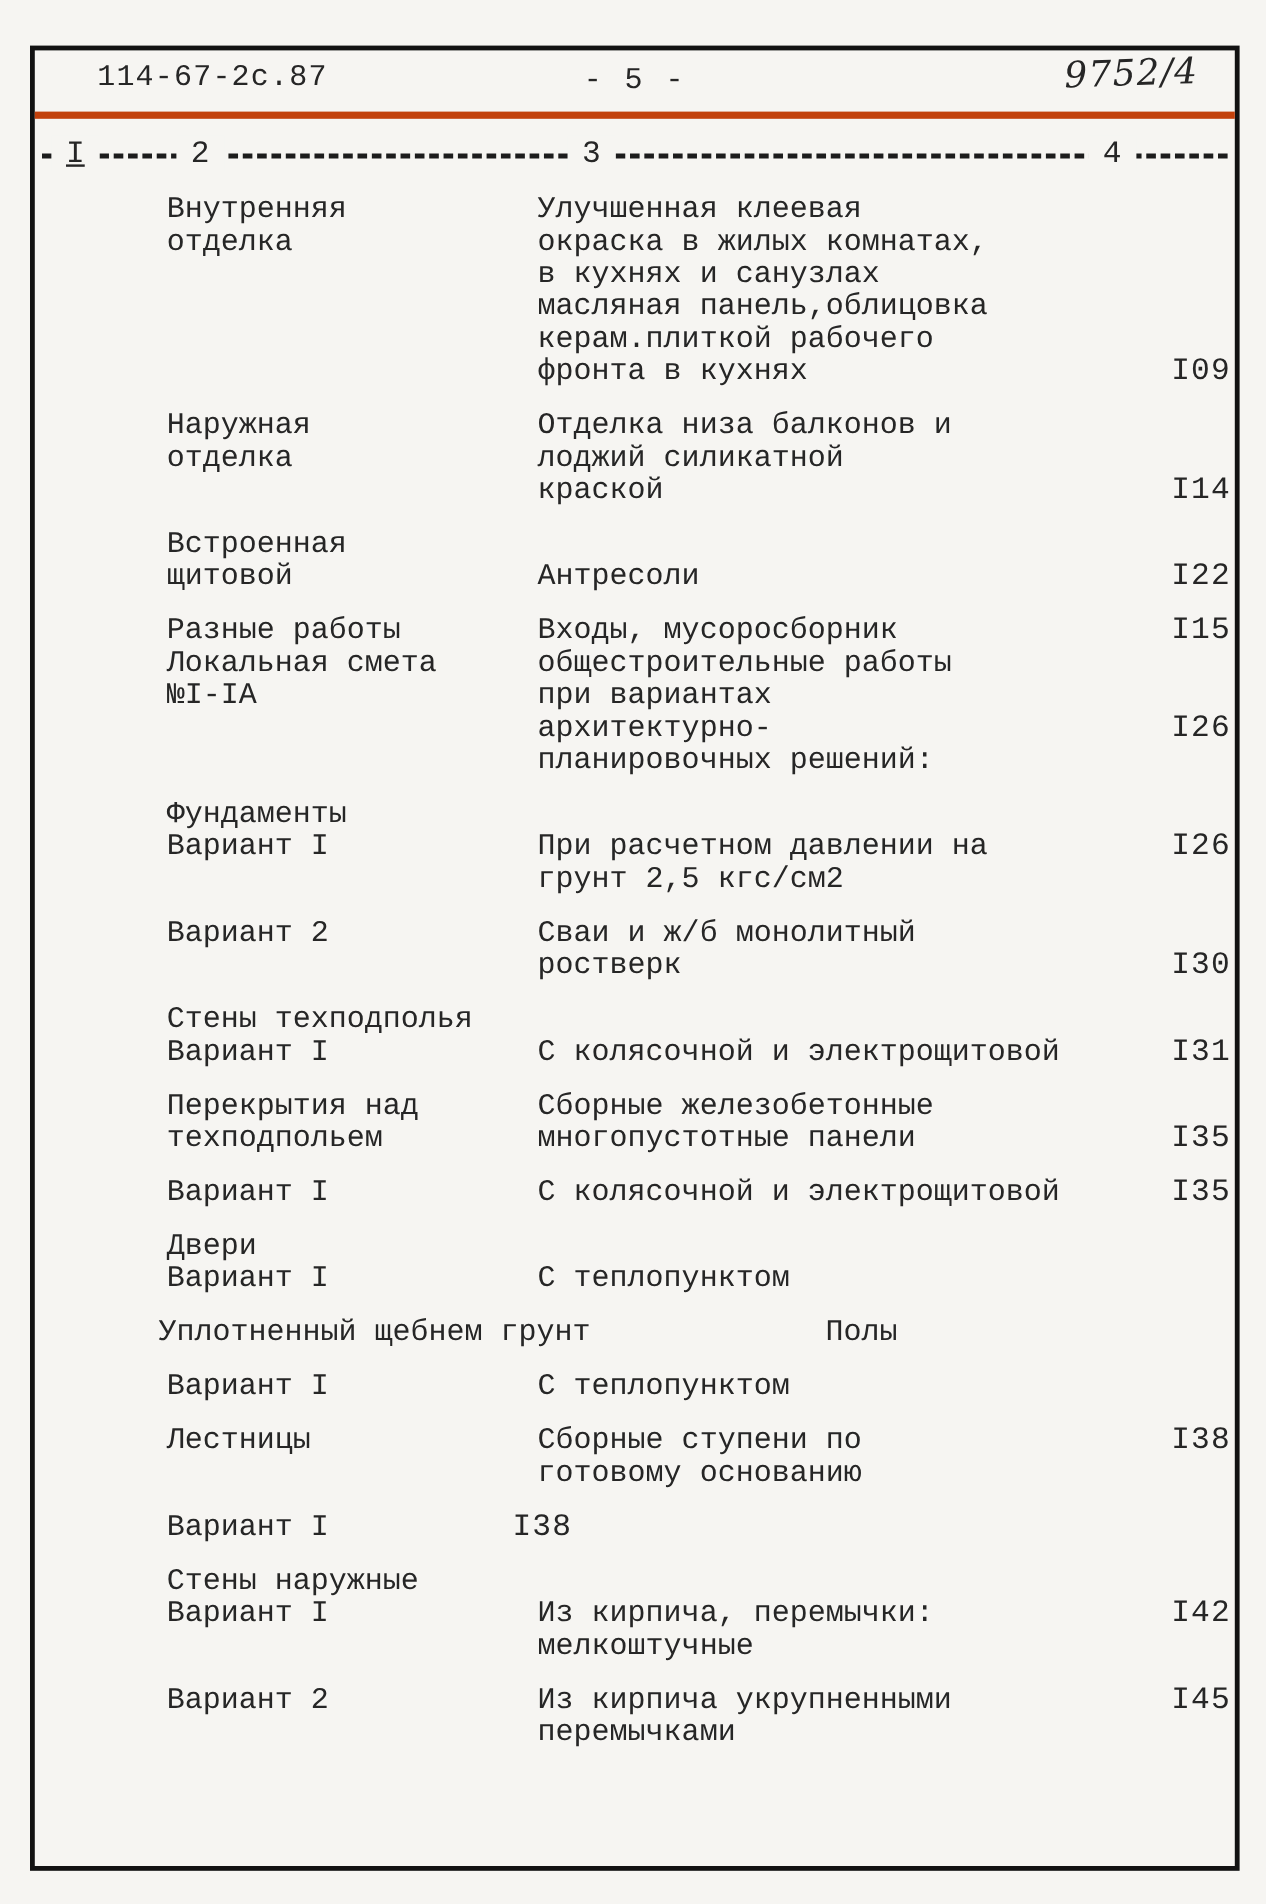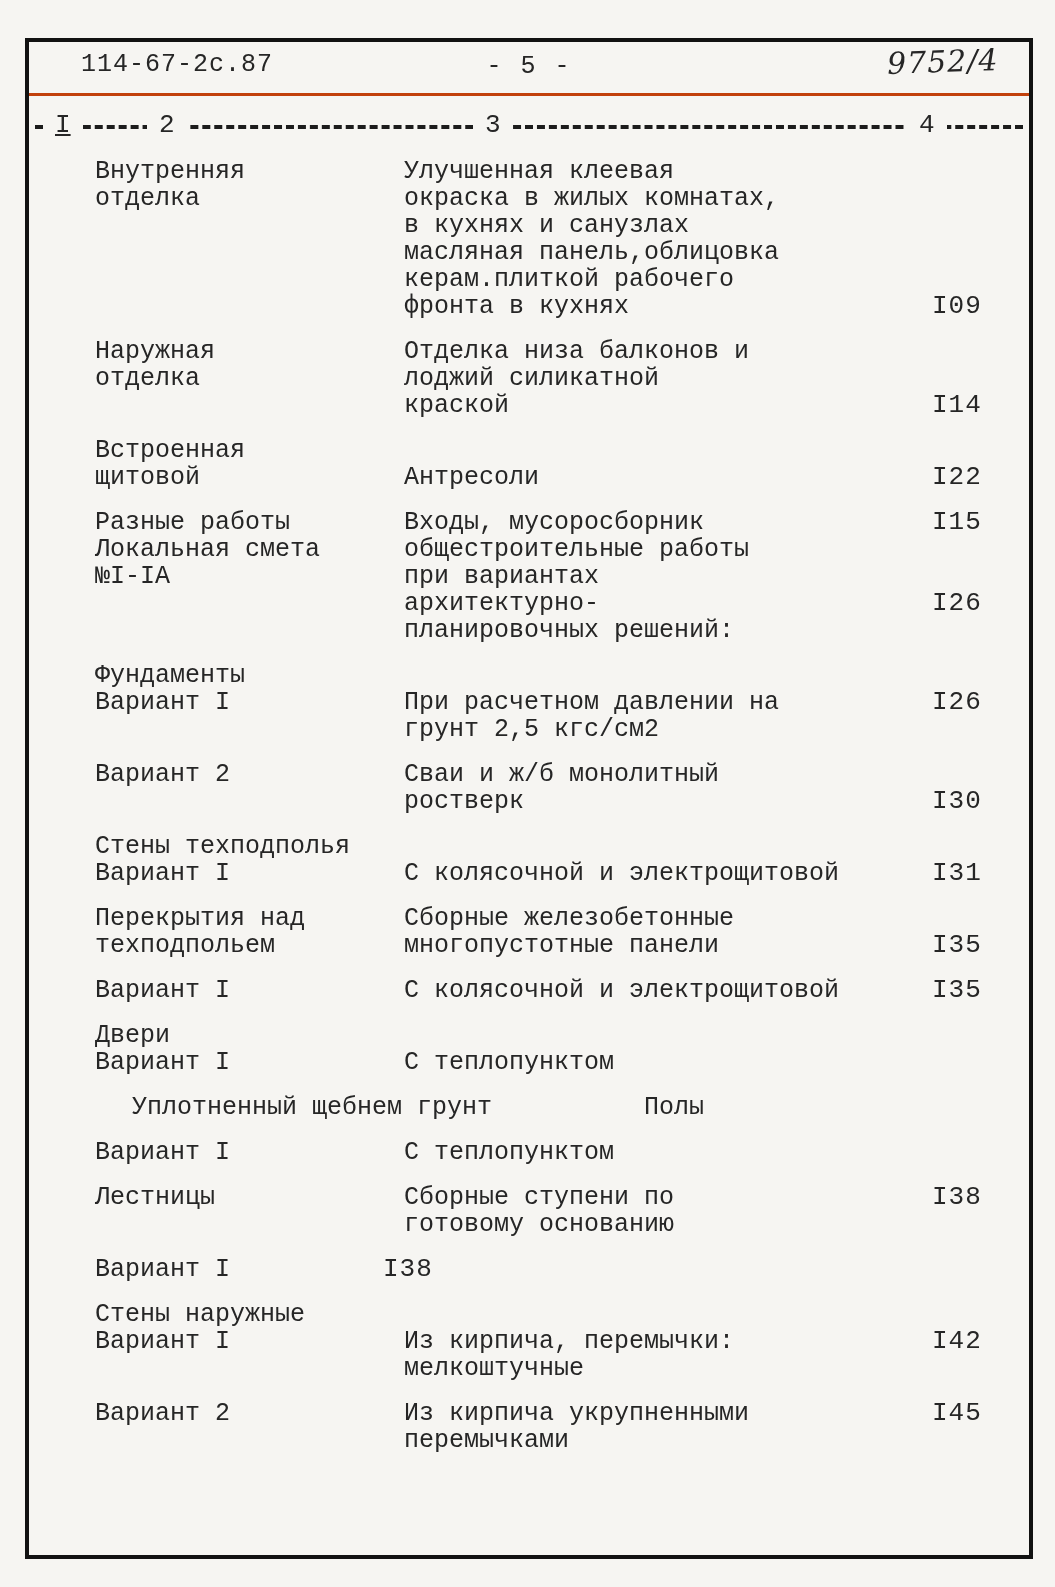--- a/index.html
+++ b/index.html
@@ -23,21 +23,21 @@
     top: 38px;
     right: 22px;
     bottom: 28px;
     border: 4px solid #121212;
     background: #f6f5f2;
   }
   
   .header {
     position: relative;
     height: 51px;
-    border-bottom: 3px solid #c2410c;
+    border-bottom: 6px solid #c2410c;
     display: flex;
     align-items: center;
     padding-left: 48px;
   }
   .doc-number {
     position: absolute;
     left: 52px;
     top: 8px;
     font-size: 25px;
     letter-spacing: 1px;
@@ -92,21 +92,21 @@
   }
   .row {
     display: flex;
     margin-bottom: 18px;
   }
   .cell {
     white-space: pre-line;
     font-size: 25px;
     line-height: 27px;
   }
-  .c2 { width: 272px; flex: 0 0 auto; }
+  .c2 { width: 272px; flex: 0 0 auto; margin-left: 44px; }
   .c3 { width: 512px; flex: 0 0 auto; margin-left: 37px; }
   .c4 {
     flex: 1 1 auto;
     padding-left: 16px;
   }
   .c4 span {
     display: block;
     white-space: pre-line;
     font-size: 26px;
     line-height: 27px;

